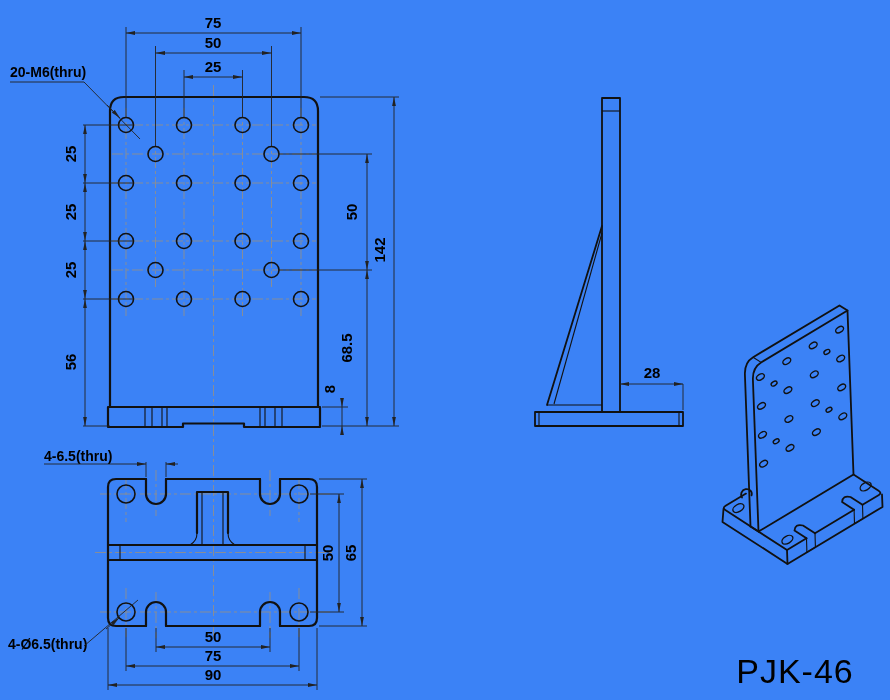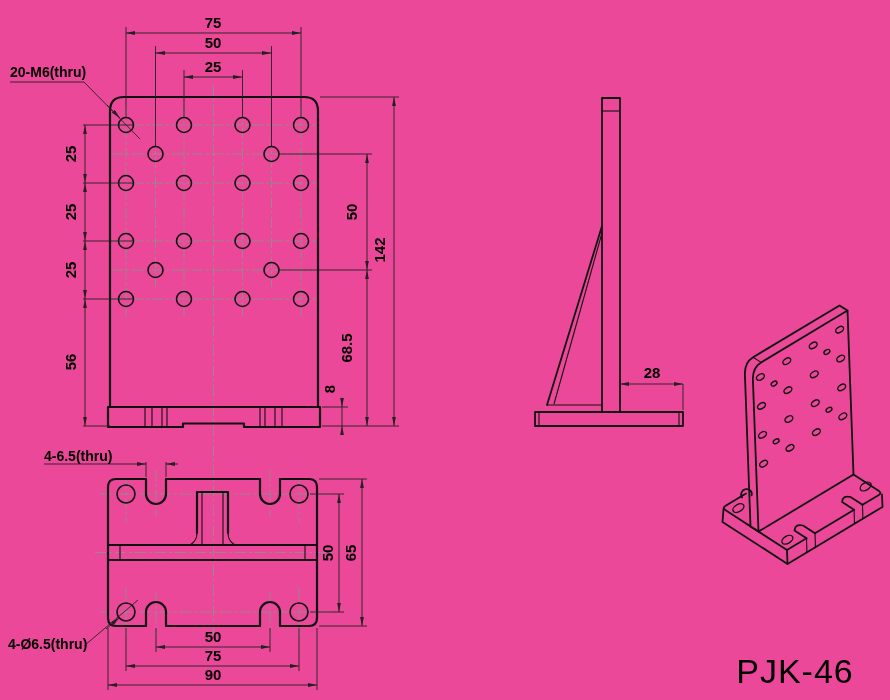--- a/index.html
+++ b/index.html
@@ -1,16 +1,16 @@
 <!DOCTYPE html>
 <html><head>
 <meta charset="utf-8">
 <style>
   html,body{margin:0;padding:0;background:#ffffff;}
-  .canvas-wrap{width:890px;height:700px;background:#ec4899;position:relative;overflow:hidden;}
+  .canvas-wrap{width:890px;height:700px;background:#3b82f6;position:relative;overflow:hidden;}
   svg{display:block;}
   text{font-family:"Liberation Sans", sans-serif; fill:#000;}
   .dim-text{font-size:15px;font-weight:bold;}
   .callout-text{font-size:14px;font-weight:bold;}
   .part-no{font-size:34px;font-weight:500;letter-spacing:1px;}
   .ol{stroke:#111;stroke-width:2.2;fill:none;stroke-linejoin:round;stroke-linecap:round;}
   .ol2{stroke:#111;stroke-width:1.8;fill:none;stroke-linejoin:round;stroke-linecap:round;}
   .thin{stroke:#111;stroke-width:1.1;fill:none;}
   .dim{stroke:#222;stroke-width:0.9;fill:none;}
   .cl{stroke:#8f8f8f;stroke-width:0.9;fill:none;stroke-dasharray:11 3 3 3;}

